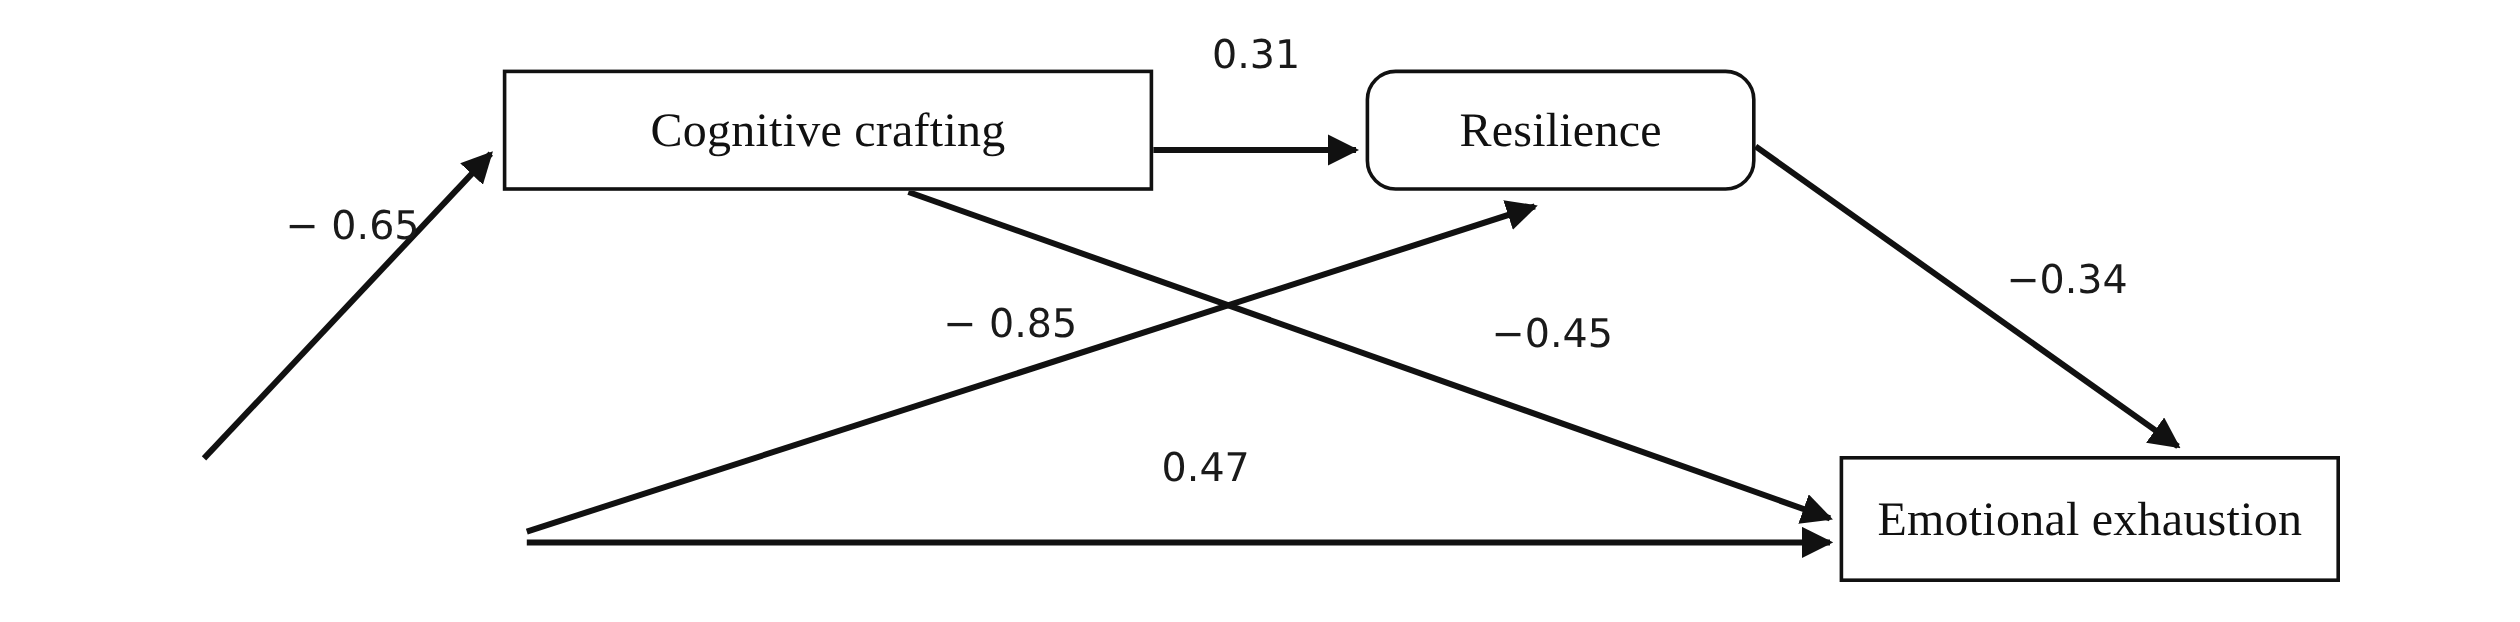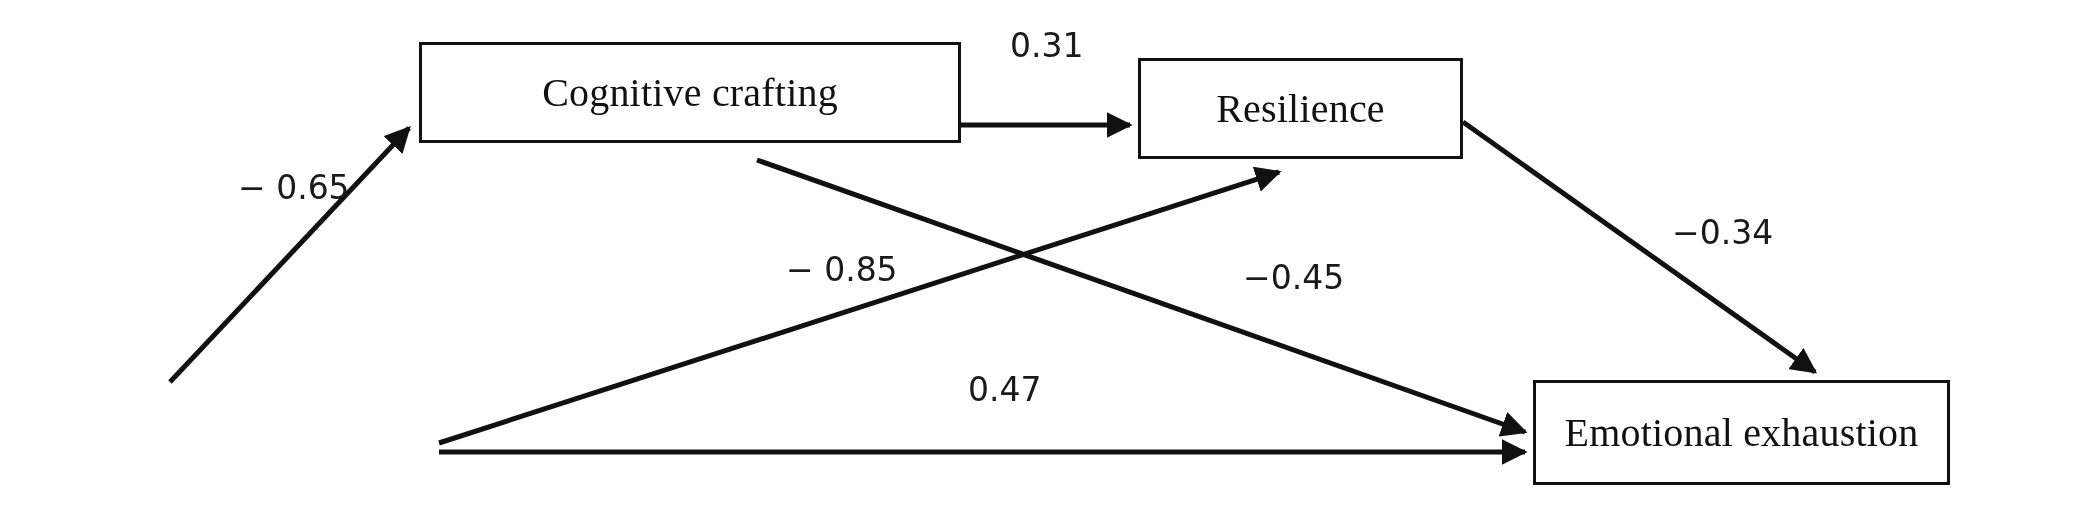--- a/index.html
+++ b/index.html
@@ -43,22 +43,22 @@
   .edge-label {
     position: absolute;
     font-family: "DejaVu Sans", sans-serif;
     font-size: 33px;
     color: #1a1a1a;
     white-space: nowrap;
     z-index: 4;
     background: transparent;
   }
   
-  #node-cognitive-crafting { left: 419px;  top: 42px;  width: 542px; height: 101px; }
-  #node-resilience         { left: 1138px; top: 58px;  width: 325px; height: 101px; }
+  #node-cognitive-crafting { left: 419px;  top: 58px;  width: 542px; height: 101px; }
+  #node-resilience         { left: 1138px; top: 58px;  width: 325px; height: 101px; border-radius: 25px; }
   #node-role-ambiguity     { left: 36px;   top: 382px; width: 401px; height: 103px; }
   #node-emotional-exhaustion { left: 1533px; top: 380px; width: 417px; height: 105px; }
   
   #label-ra-cc  { left: 238px;  top: 168px; }
   #label-cc-res { left: 1010px; top: 26px;  }
   #label-ra-res { left: 748px;  top: 250px; margin-left: 38px; }
   #label-cc-ee  { left: 1243px; top: 258px; }
   #label-res-ee { left: 1672px; top: 213px; }
   #label-ra-ee  { left: 968px;  top: 370px; }
 </style>

